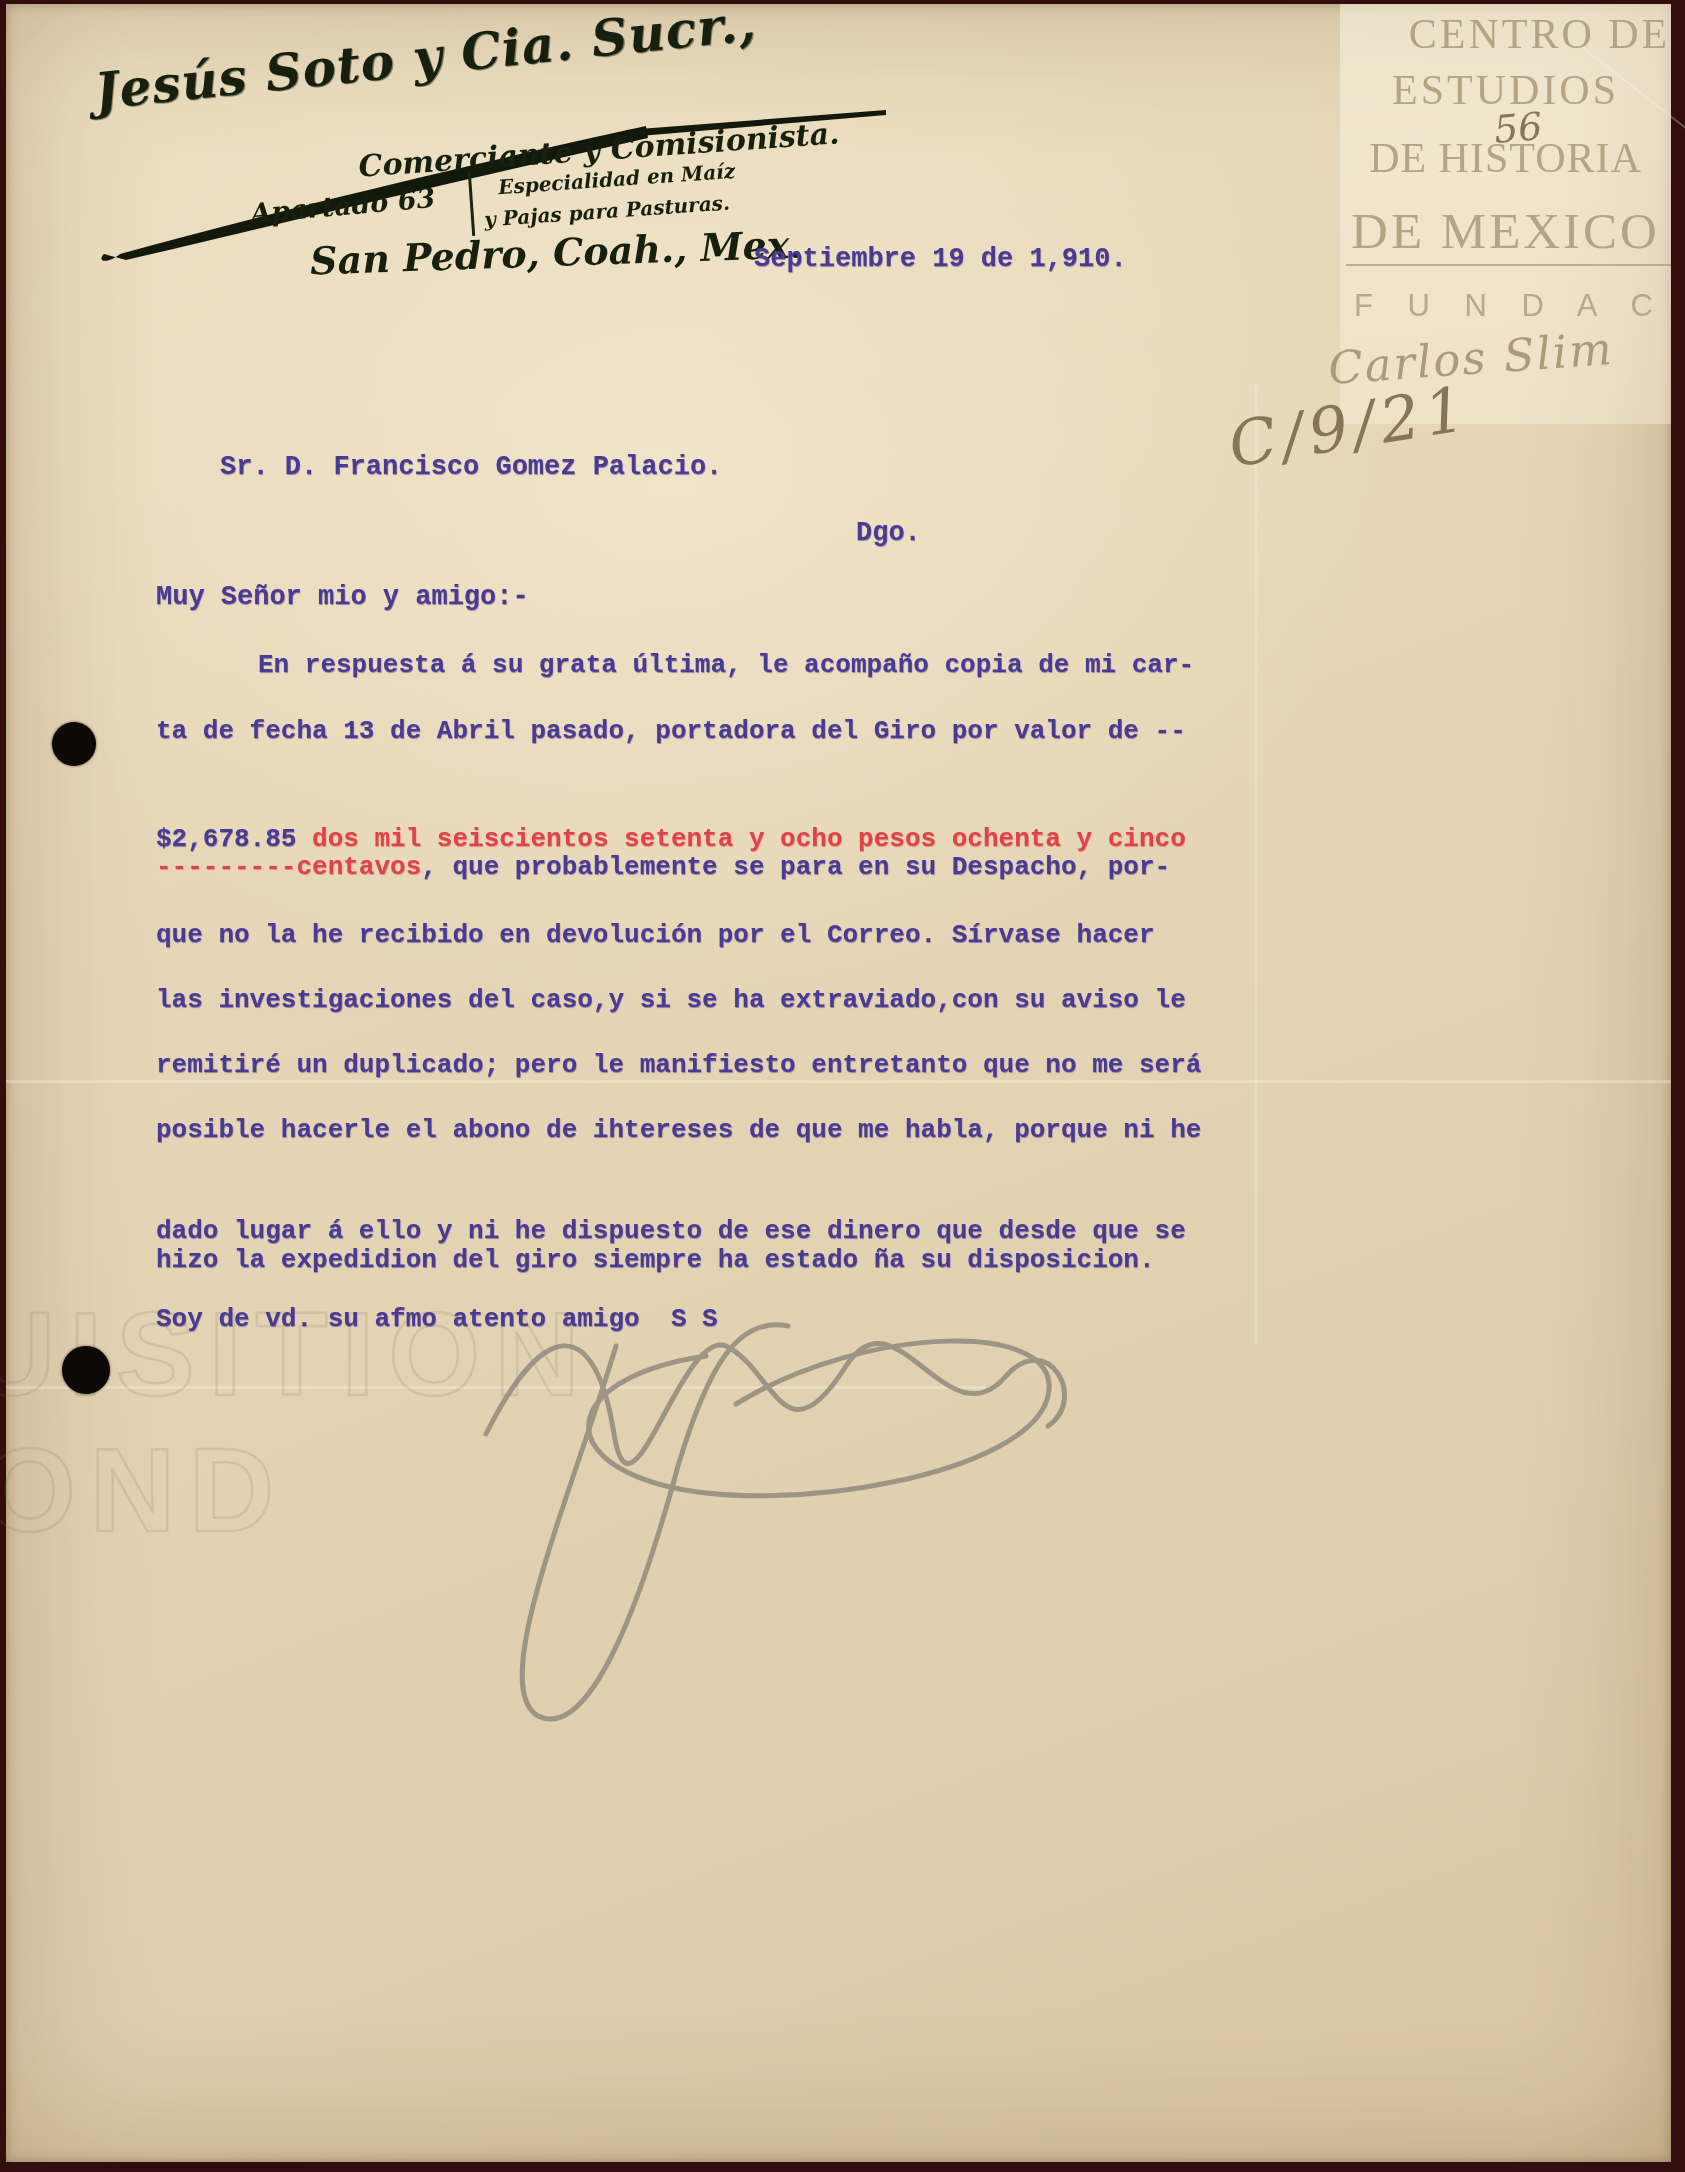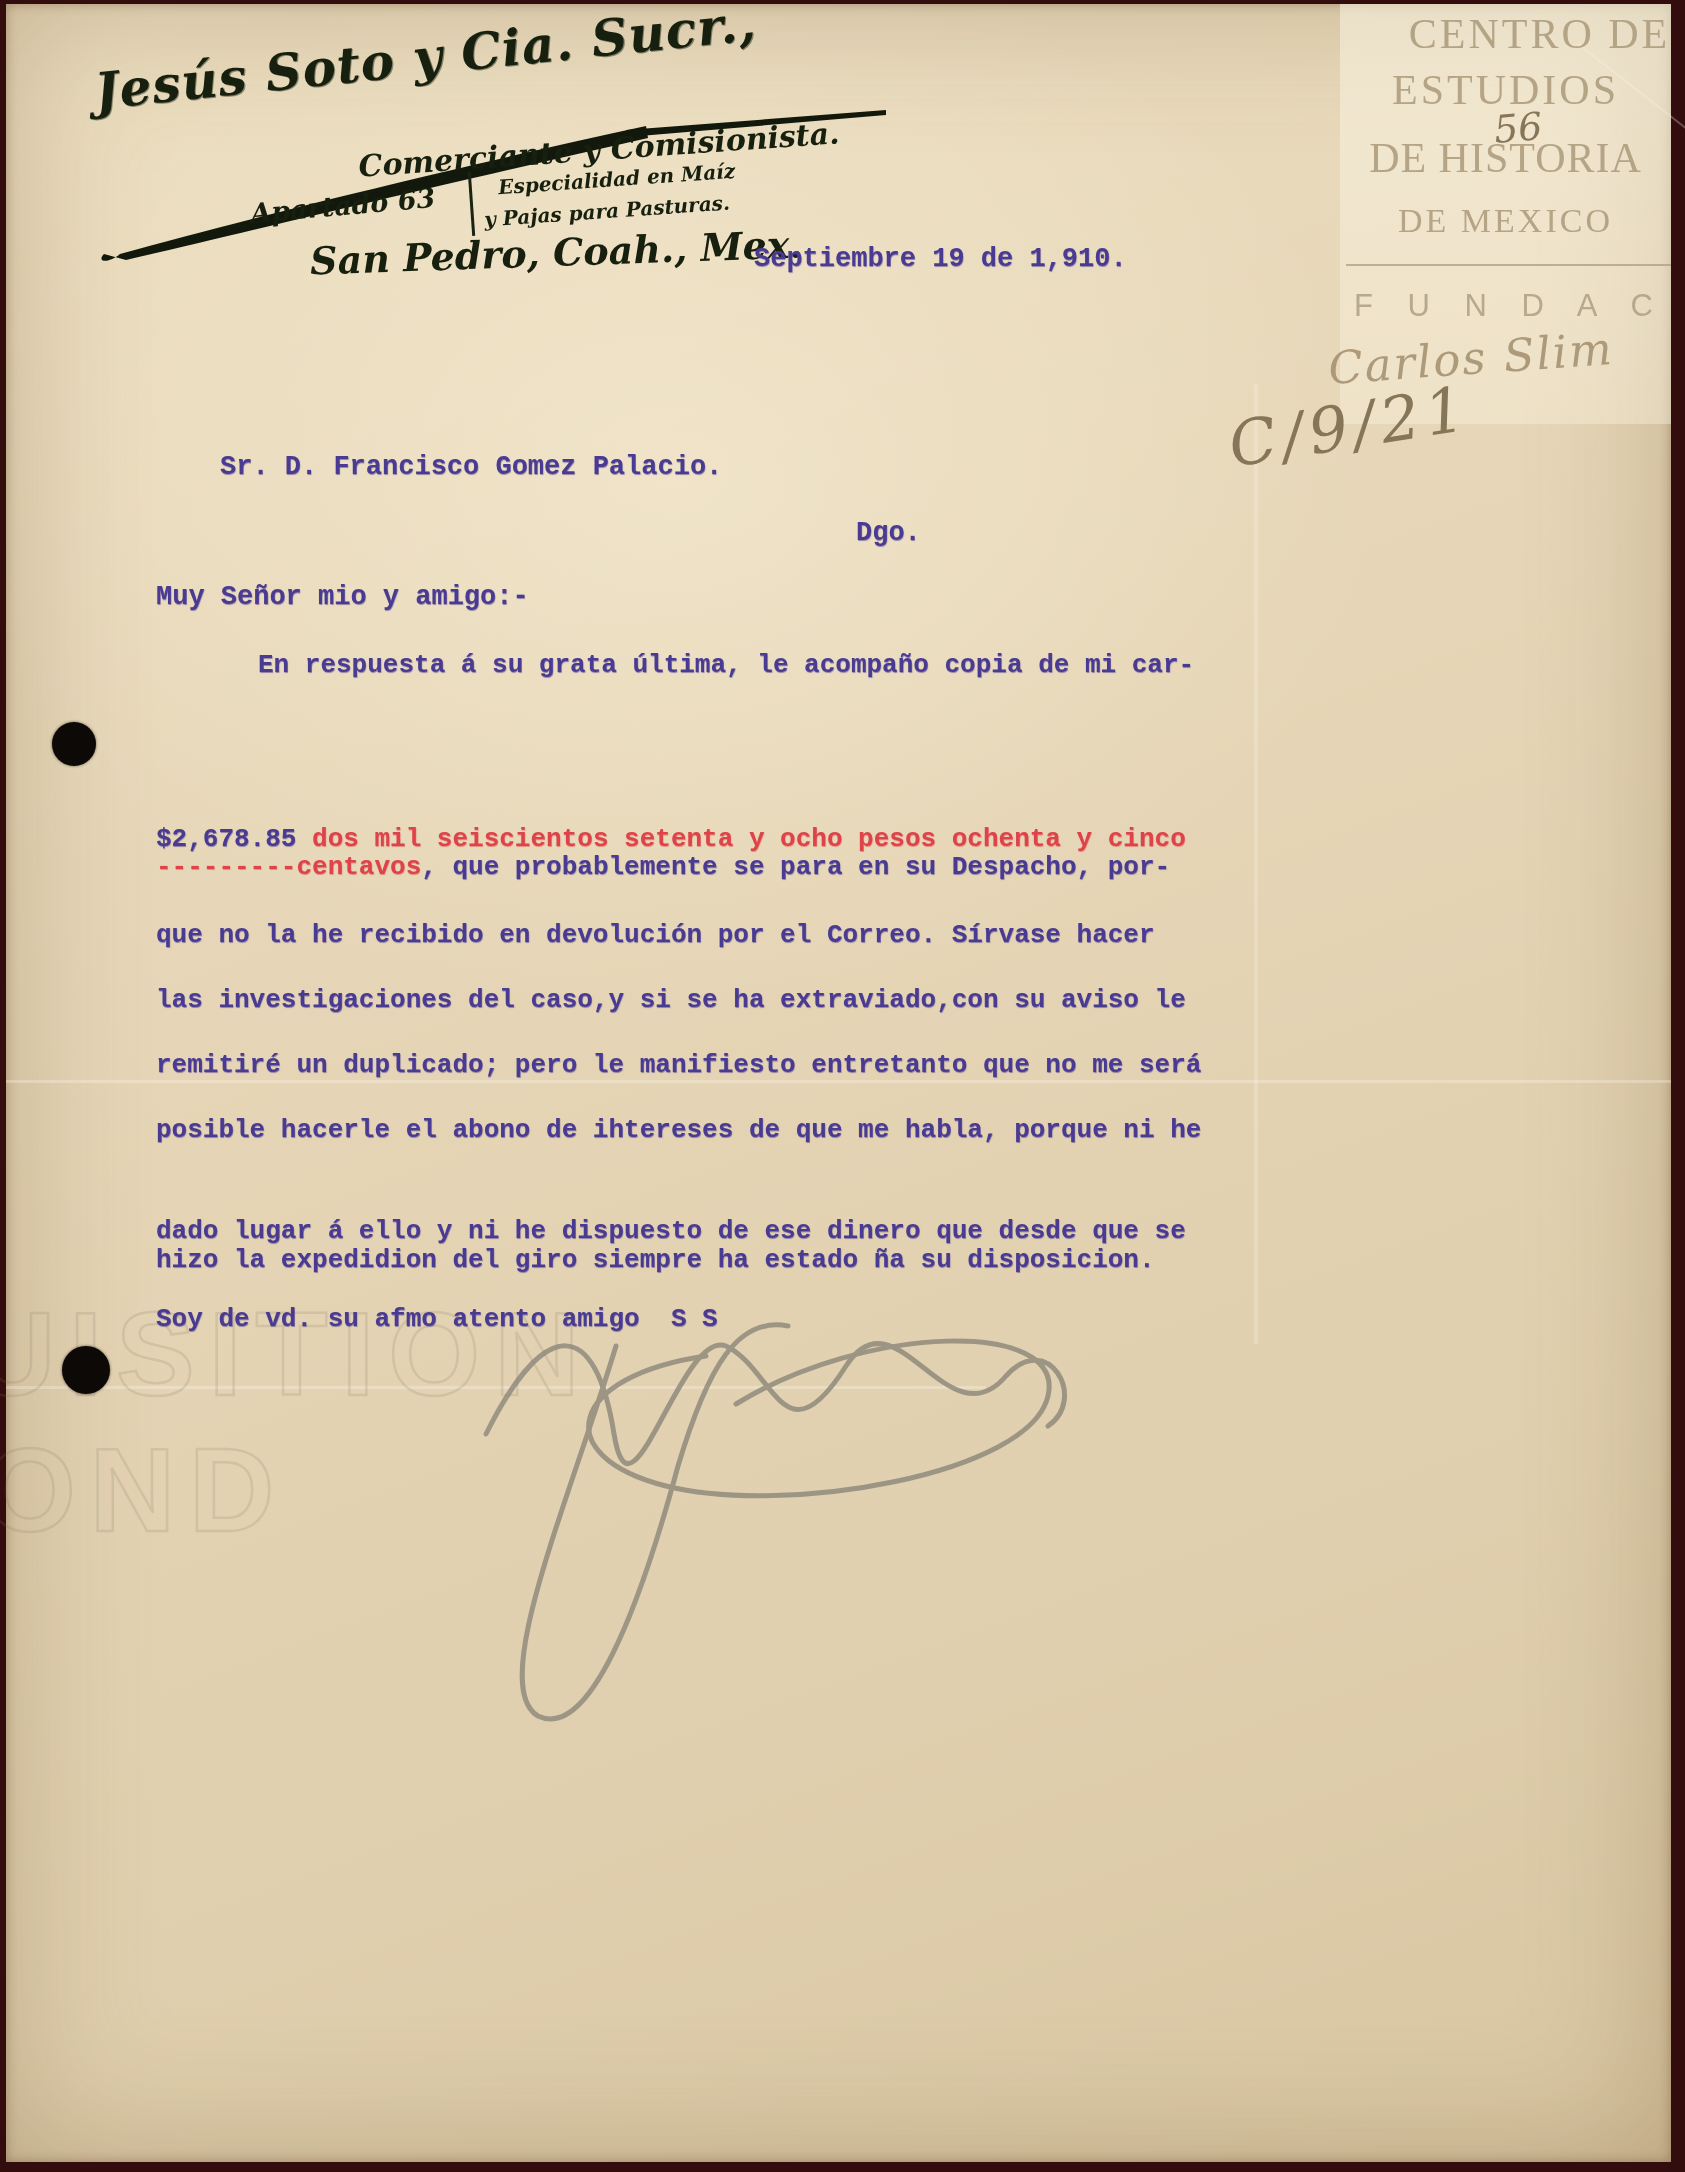--- a/index.html
+++ b/index.html
@@ -77,21 +77,21 @@
   <div class="abs crease-v" style="left:1248px;top:380px;width:4px;height:960px;"></div>
   <div class="abs crease-h" style="left:1548px;top:110px;width:230px;height:2px;transform:rotate(38deg);"></div>
 
   <div class="abs emboss" style="left:-36px;top:1282px;font-size:118px;">UISITION</div>
   <div class="abs emboss" style="left:-22px;top:1418px;font-size:118px;">OND</div>
 
   <div class="abs band" style="left:1334px;top:0;width:331px;height:420px;"></div>
   <div class="abs stamp" style="left:1334px;top:6px;width:399px;font-size:42px;">CENTRO DE</div>
   <div class="abs stamp" style="left:1334px;top:62px;width:331px;font-size:42px;">ESTUDIOS</div>
   <div class="abs stamp" style="left:1334px;top:130px;width:331px;font-size:42px;letter-spacing:1px;">DE HISTORIA</div>
-  <div class="abs stamp" style="left:1334px;top:198px;width:331px;font-size:34px;">DE MEXICO</div>
+  <div class="abs stamp" style="left:1334px;top:198px;width:331px;font-size:51px;">DE MEXICO</div>
   <div class="abs stamp-rule" style="left:1340px;top:260px;width:325px;"></div>
   <div class="abs fundacion" style="left:1348px;top:284px;">F U N D A C I Ó N</div>
   <div class="abs slim" style="left:1322px;top:328px;">Carlos Slim</div>
   <div class="abs pencil" style="left:1488px;top:102px;font-size:38px;transform:rotate(-5deg);">56</div>
   <div class="abs pencil" style="left:1222px;top:386px;font-size:62px;transform:rotate(-9deg);letter-spacing:6px;">C/9/21</div>
 
   <div class="abs script company" style="left:92px;top:58px;">Jesús Soto y Cia. Sucr.,</div>
   <svg class="abs" style="left:80px;top:100px;" width="820" height="160" viewBox="0 0 820 160">
     <path d="M 18 150 C 10 158, 22 160, 34 150 C 150 118, 330 72, 560 22 L 562 34 C 340 84, 160 128, 40 156 Z" fill="#12190c"></path>
     <path d="M 540 26 L 800 6 L 800 11 L 542 33 Z" fill="#12190c"></path>
@@ -104,20 +104,21 @@
   <div class="abs script city" style="left:304px;top:226px;">San Pedro, Coah., Mex.</div>
 
   <div class="abs tw" style="left:748px;top:240px;font-size:27px;">Septiembre 19 de 1,910.</div>
 
   <div class="abs tw" style="left:214px;top:448px;font-size:27px;">Sr. D. Francisco Gomez Palacio.</div>
   <div class="abs tw" style="left:850px;top:514px;font-size:27px;">Dgo.</div>
   <div class="abs tw" style="left:150px;top:578px;font-size:27px;">Muy Señor mio y amigo:-</div>
 
   <div class="abs" style="left:150px;top:0;width:1100px;height:2158px;">
     <div class="bodyline tw" style="top:646px;left:102px;">En respuesta á su grata última, le acompaño copia de mi car-</div>
+    <div class="bodyline tw" style="top:712px;">ta de fecha 13 de Abril pasado, portadora del Giro por valor de --</div>
     <div class="bodyline tw" style="top:820px;"><span>$2,678.85 </span><span class="red">dos mil seiscientos setenta y ocho pesos ochenta y cinco</span></div>
     <div class="bodyline tw" style="top:848px;"><span class="red">---------centavos</span><span>, que probablemente se para en su Despacho, por-</span></div>
     <div class="bodyline tw" style="top:916px;">que no la he recibido en devolución por el Correo. Sírvase hacer</div>
     <div class="bodyline tw" style="top:981px;">las investigaciones del caso,y si se ha extraviado,con su aviso le</div>
     <div class="bodyline tw" style="top:1046px;">remitiré un duplicado; pero le manifiesto entretanto que no me será</div>
     <div class="bodyline tw" style="top:1111px;">posible hacerle el abono de ihtereses de que me habla, porque ni he</div>
     <div class="bodyline tw" style="top:1212px;">dado lugar á ello y ni he dispuesto de ese dinero que desde que se</div>
     <div class="bodyline tw" style="top:1241px;">hizo la expedidion del giro siempre ha estado ña su disposicion.</div>
     <div class="bodyline tw" style="top:1300px;">Soy de vd. su afmo atento amigo  S S</div>
   </div>

